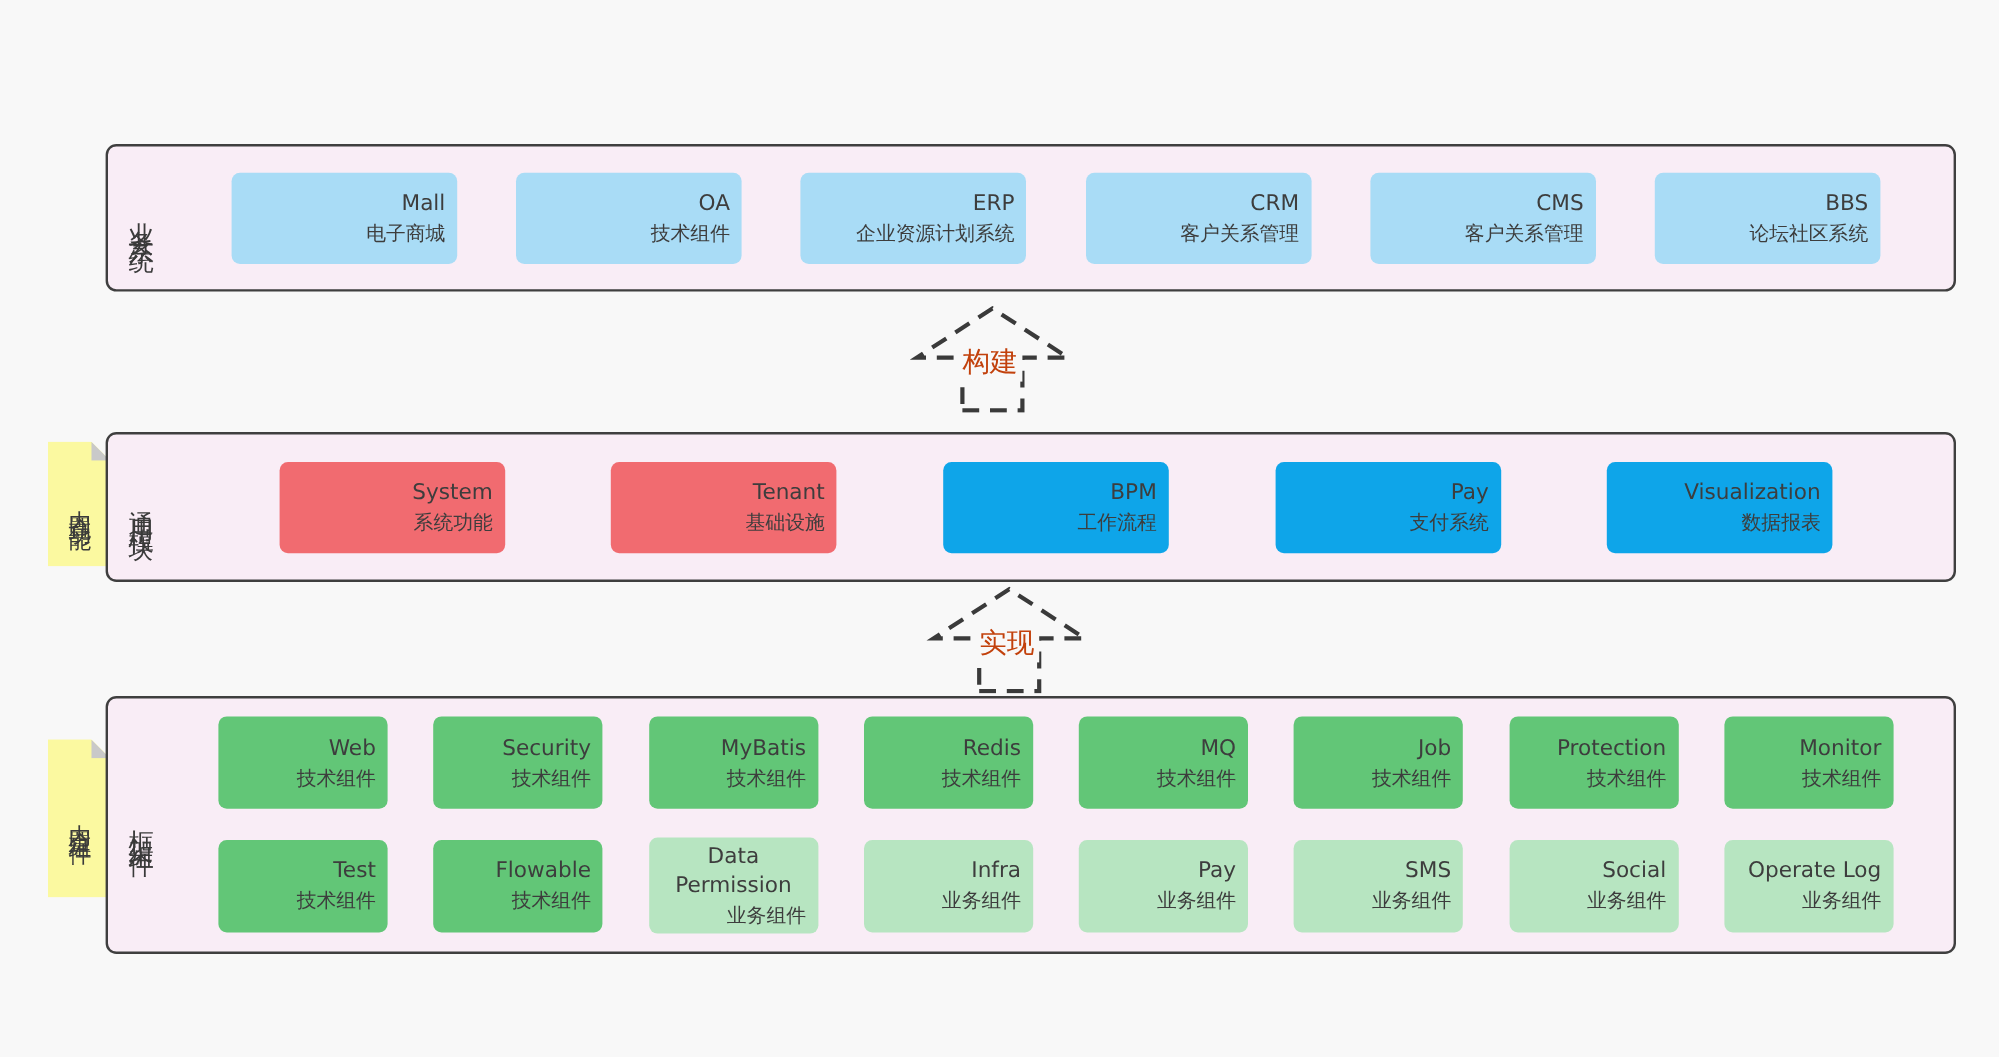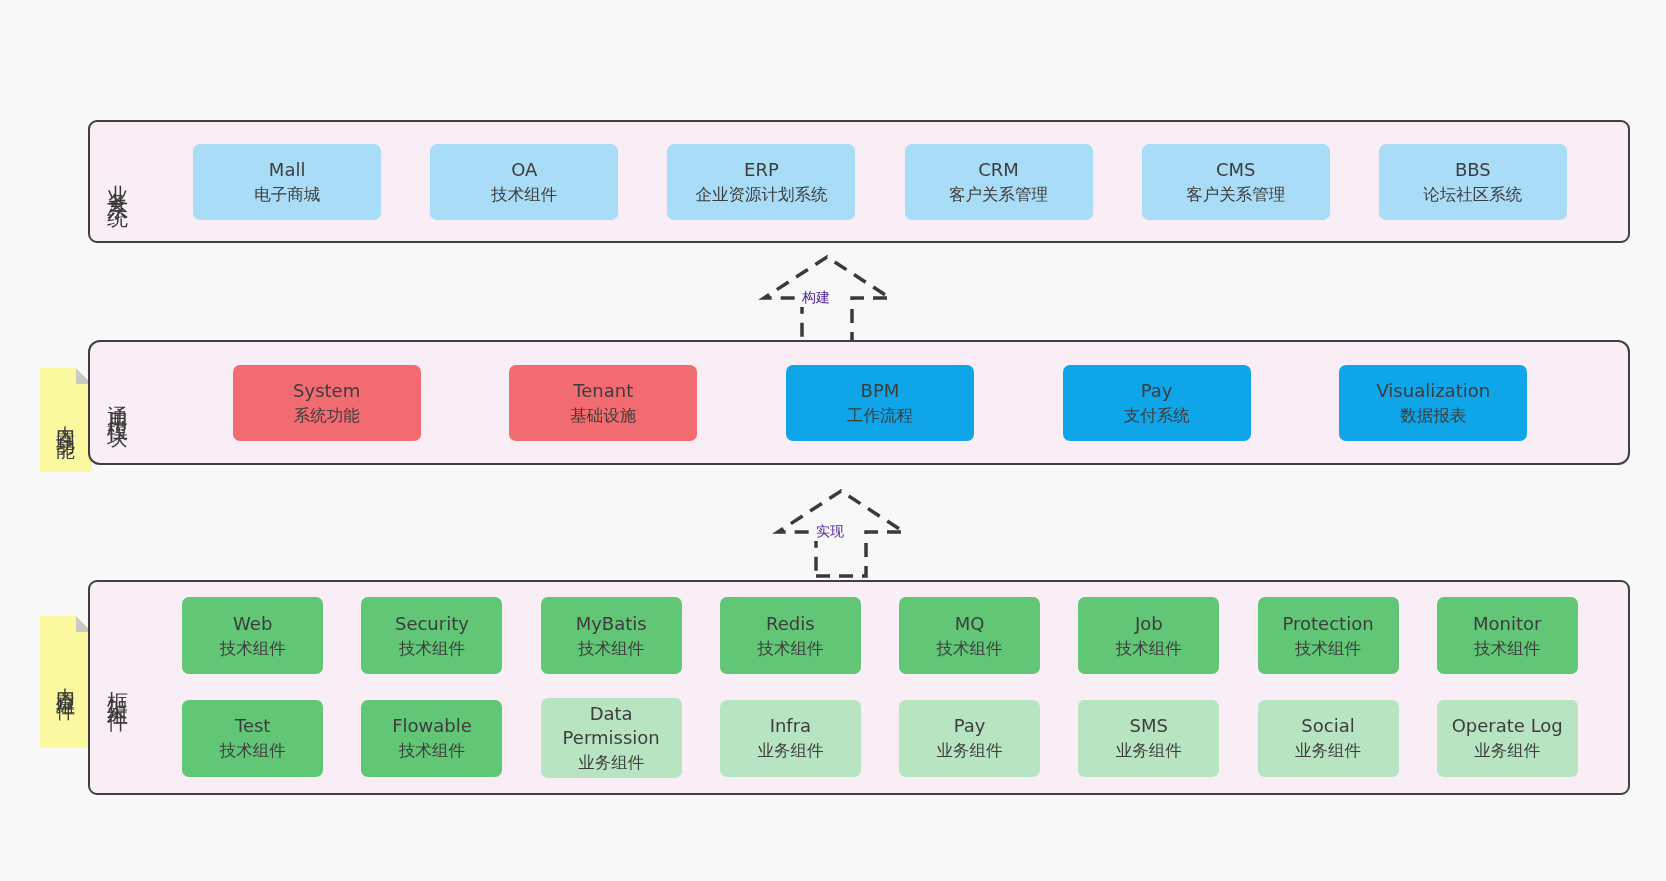--- a/index.html
+++ b/index.html
@@ -21,21 +21,21 @@
   .band {
     position: absolute;
     box-sizing: border-box;
     background: #f9edf6;
     border: 2px solid #3f3f3f;
     border-radius: 9px;
     display: flex;
     z-index: 2;
   }
   #band-0 { left: 88px;  top: 120px; width: 1542px; height: 123px; }
-  #band-1 { left: 88px;  top: 340px; width: 1542px; height: 125px; border-radius: 12px; }
+  #band-1 { left: 88px;  top: 360px; width: 1542px; height: 125px; }
   #band-2 { left: 88px;  top: 580px; width: 1542px; height: 215px; }
 
   .band-label {
     width: 54px;
     display: flex;
     align-items: center;
     justify-content: center;
     flex: none;
   }
   .vtext {
@@ -59,21 +59,21 @@
     justify-content: space-evenly;
     align-items: center;
   }
 
   
   .box {
     box-sizing: border-box;
     border-radius: 7px;
     display: flex;
     flex-direction: column;
-    align-items: center;
+    align-items: flex-end;
     justify-content: center;
     text-align: center;
     line-height: 1.3;
     padding: 4px 10px;
   }
   .box .en { font-size: 18px; }
   .box .zh { font-size: 16.5px; margin-top: 3px; }
   .box.wide   { width: 188px; min-height: 76px; }
   .box.narrow { width: 141px; min-height: 77px; }
 
@@ -113,22 +113,22 @@
     z-index: 1;
   }
   #arrow-0 { left: 752px; top: 252px; }
   #arrow-1 { left: 766px; top: 486px; }
   .arrow svg { display: block; }
   .arrow .arrow-label {
     position: absolute;
     left: 46px;
     top: 36px;
     background: #f8f8f8;
-    font-size: 14px;
-    color: #4c1d95;
+    font-size: 23px;
+    color: #c2410c;
     padding: 1px 4px;
     line-height: 1.2;
   }
 </style>
 </head>
 <body>
 
 <div class="canvas">
 
   <section class="band" id="band-0">

